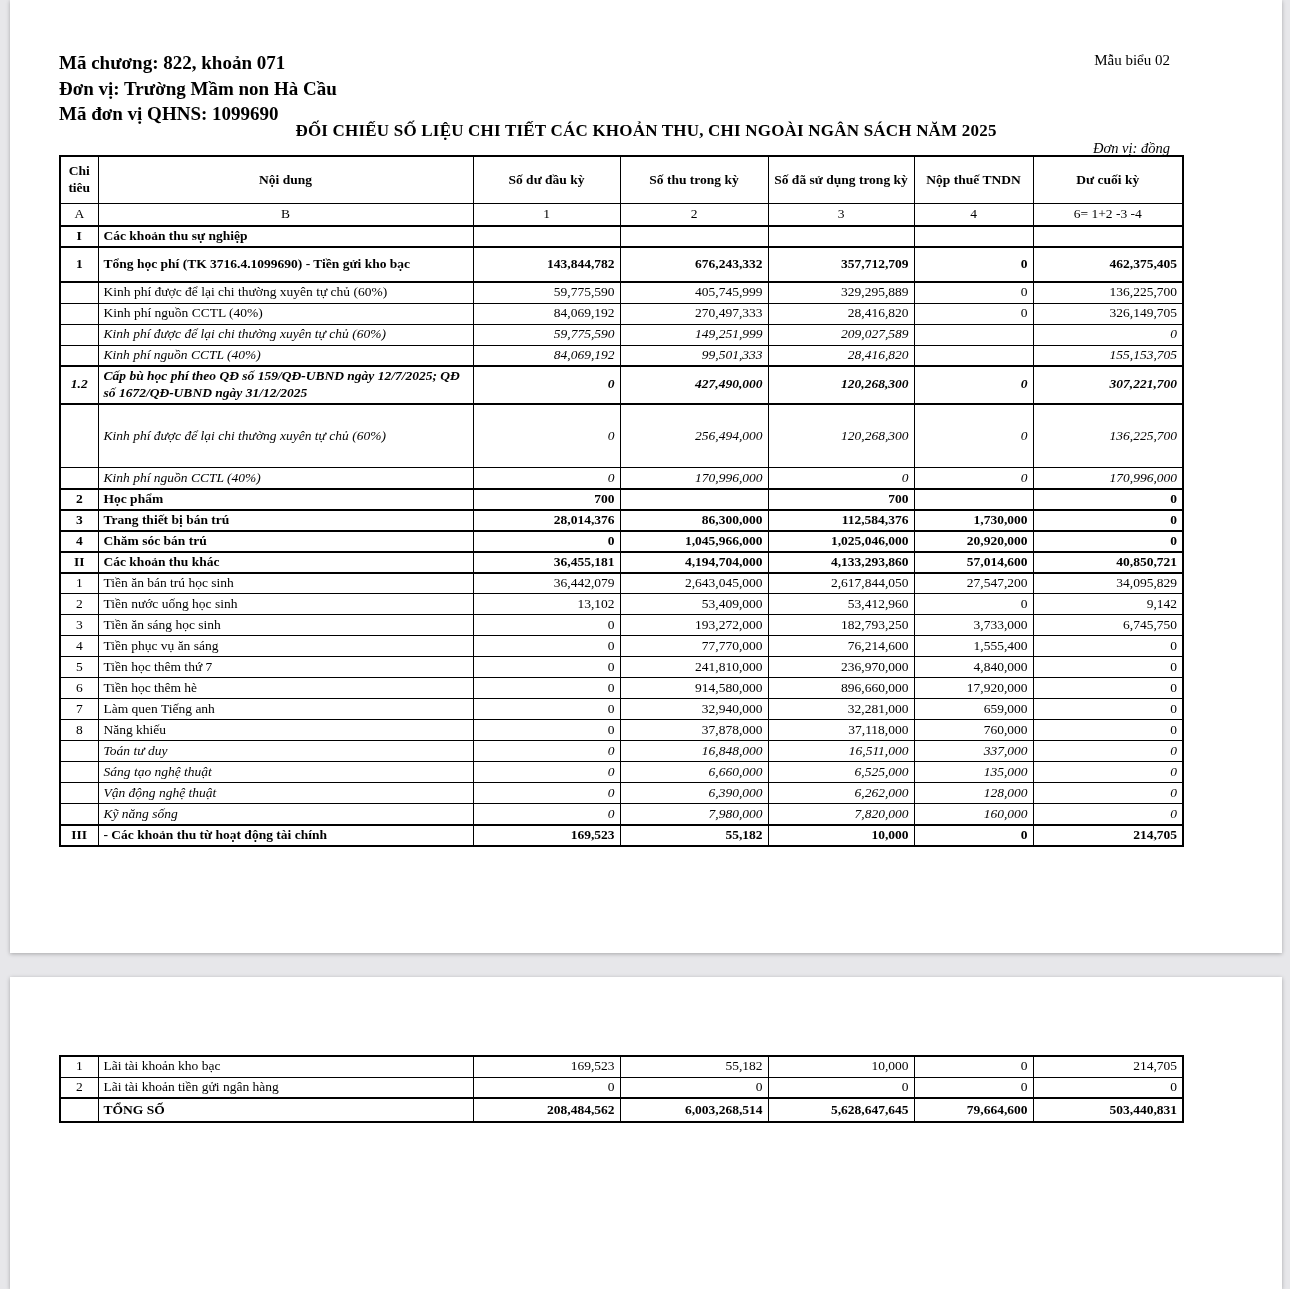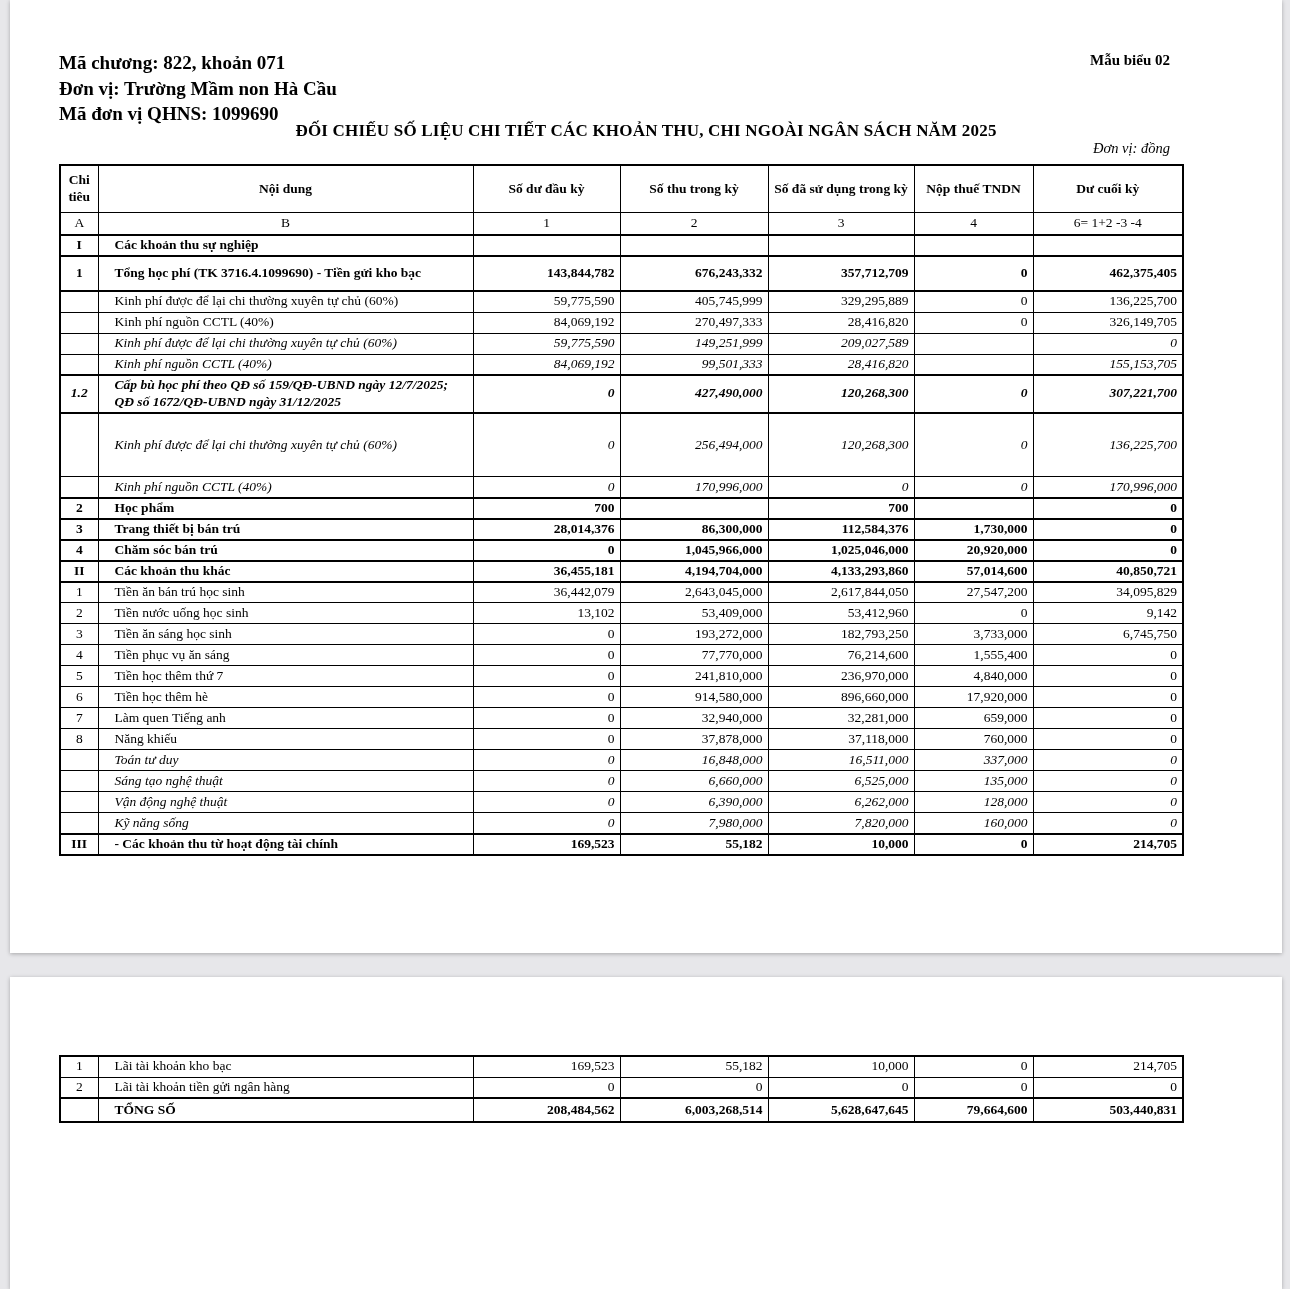--- a/index.html
+++ b/index.html
@@ -10,36 +10,36 @@
     color:#000;
   }
   .page{
     position:absolute;left:10px;width:1272px;background:#ffffff;
     box-shadow:0 1px 4px rgba(0,0,0,.28);
   }
   #page-1{top:0;height:953px;}
   #page-2{top:977px;height:312px;}
 
   .meta-block{position:absolute;left:49px;top:50px;font-weight:bold;font-size:19px;line-height:25.5px;}
-  .form-label{position:absolute;right:112px;top:52px;font-weight:bold;font-size:15px;}
+  .form-label{position:absolute;right:112px;top:52px;font-weight:normal;font-size:15px;}
   .doc-title{position:absolute;left:0;top:121px;width:100%;text-align:center;font-weight:bold;font-size:17px;letter-spacing:.2px;}
   .currency-note{position:absolute;right:112px;top:140px;font-style:italic;font-size:14.5px;text-align:center;}
 
   table.tbl{border-collapse:collapse;table-layout:fixed;border:2px solid #000;font-size:13.5px;}
-  #table1{position:absolute;left:49px;top:164px;width:1123px;}
+  #table1{position:absolute;left:49px;top:155px;width:1123px;}
   #table2{position:absolute;left:49px;top:78px;width:1123px;}
   .tbl td,.tbl th{border:1px solid #000;vertical-align:middle;overflow:hidden;padding:1px 4px;line-height:1.25;}
   .tbl thead tr:first-child th{height:44px;font-weight:bold;text-align:center;}
   .tbl thead tr:last-child th{height:19px;font-weight:normal;text-align:center;border-bottom:2px solid #000;}
   .tbl tbody tr{height:21px;}
   #table1 tbody tr:nth-child(2){height:35px;}
   #table1 tbody tr:nth-child(8){height:64px;}
   #table2 tbody tr:last-child{height:24px;margin-left:35px;}
   td.c-code{text-align:center;}
-  td.c-name{text-align:left;padding-left:16px;}
+  td.c-name{text-align:left;padding-left:5px;}
   td.c-num{text-align:right;padding-right:5px;}
   tr.r-b td{font-weight:bold;}
   tr.r-i td{font-style:italic;}
   tr.r-bi td{font-weight:bold;font-style:italic;}
   tr.r-strong td{border-top:2px solid #000;border-bottom:2px solid #000;}
 </style>
 </head>
 <body>
 
 <div class="page" id="page-1">

